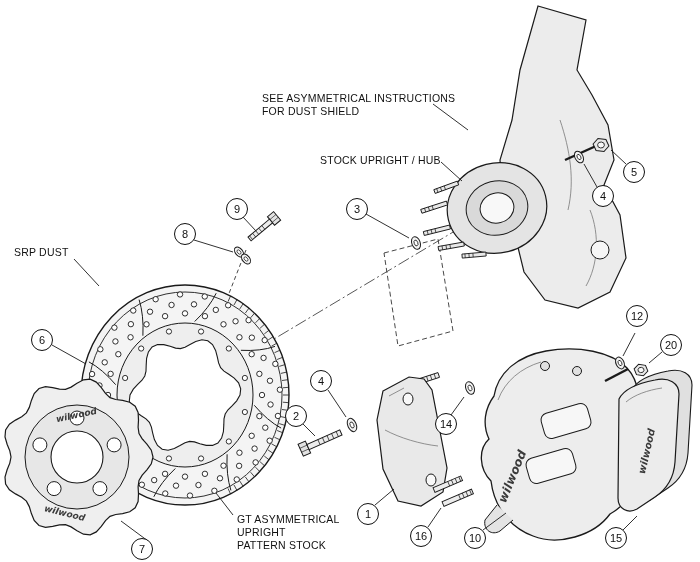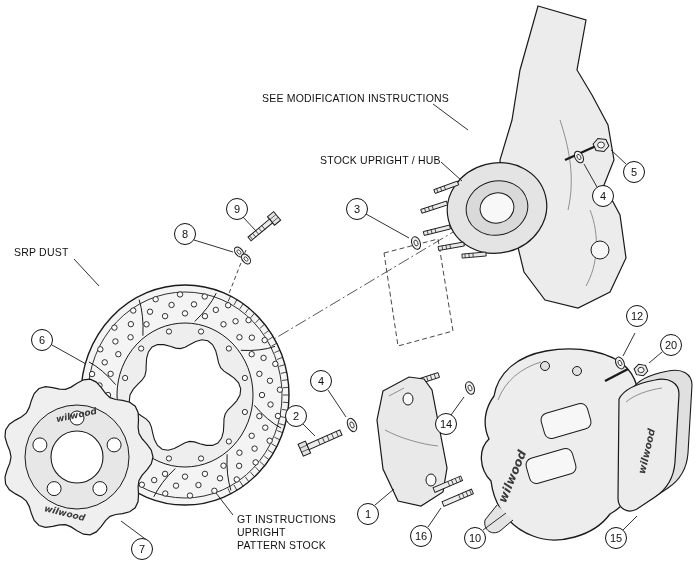--- a/index.html
+++ b/index.html
@@ -335,26 +335,27 @@
     <line x1="623" y1="530" x2="637" y2="516"></line>
     <line x1="148" y1="541" x2="121" y2="521"></line>
     <line x1="433" y1="104" x2="468" y2="130"></line>
     <line x1="441" y1="162" x2="462" y2="181"></line>
     <line x1="74" y1="259" x2="99" y2="286"></line>
     <line x1="233" y1="515" x2="216" y2="493"></line>
   </g>
 </svg>
 
   <div class="label" style="left:262px;top:92px">
-    <div>SEE MODIFICATION INSTRUCTIONS</div>
+    <div>SEE ASYMMETRICAL INSTRUCTIONS</div>
+    <div>FOR DUST SHIELD</div>
   </div>
   <div class="label" style="left:320px;top:154px">STOCK UPRIGHT / HUB</div>
   <div class="label" style="left:14px;top:246px">SRP DUST</div>
   <div class="label" style="left:237px;top:513px">
-    <div>GT INSTRUCTIONS</div>
+    <div>GT ASYMMETRICAL</div>
     <div>UPRIGHT</div>
     <div>PATTERN STOCK</div>
   </div>
 
   <div class="callout" style="left:226px;top:198px">9</div>
   <div class="callout" style="left:174px;top:223px">8</div>
   <div class="callout" style="left:346px;top:198px">3</div>
   <div class="callout" style="left:592px;top:185px">4</div>
   <div class="callout" style="left:623px;top:161px">5</div>
   <div class="callout" style="left:31px;top:329px">6</div>

